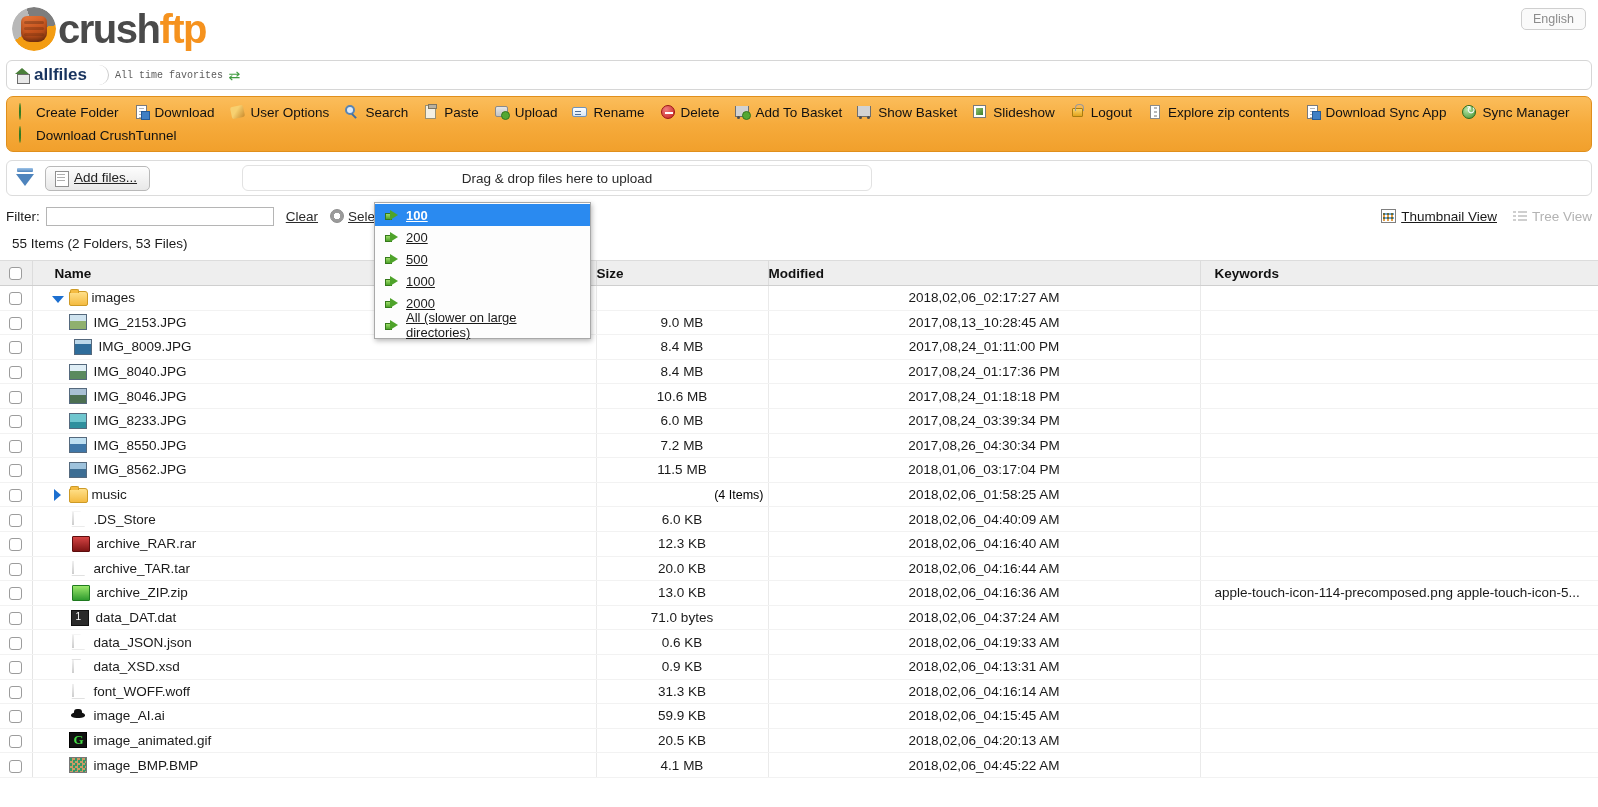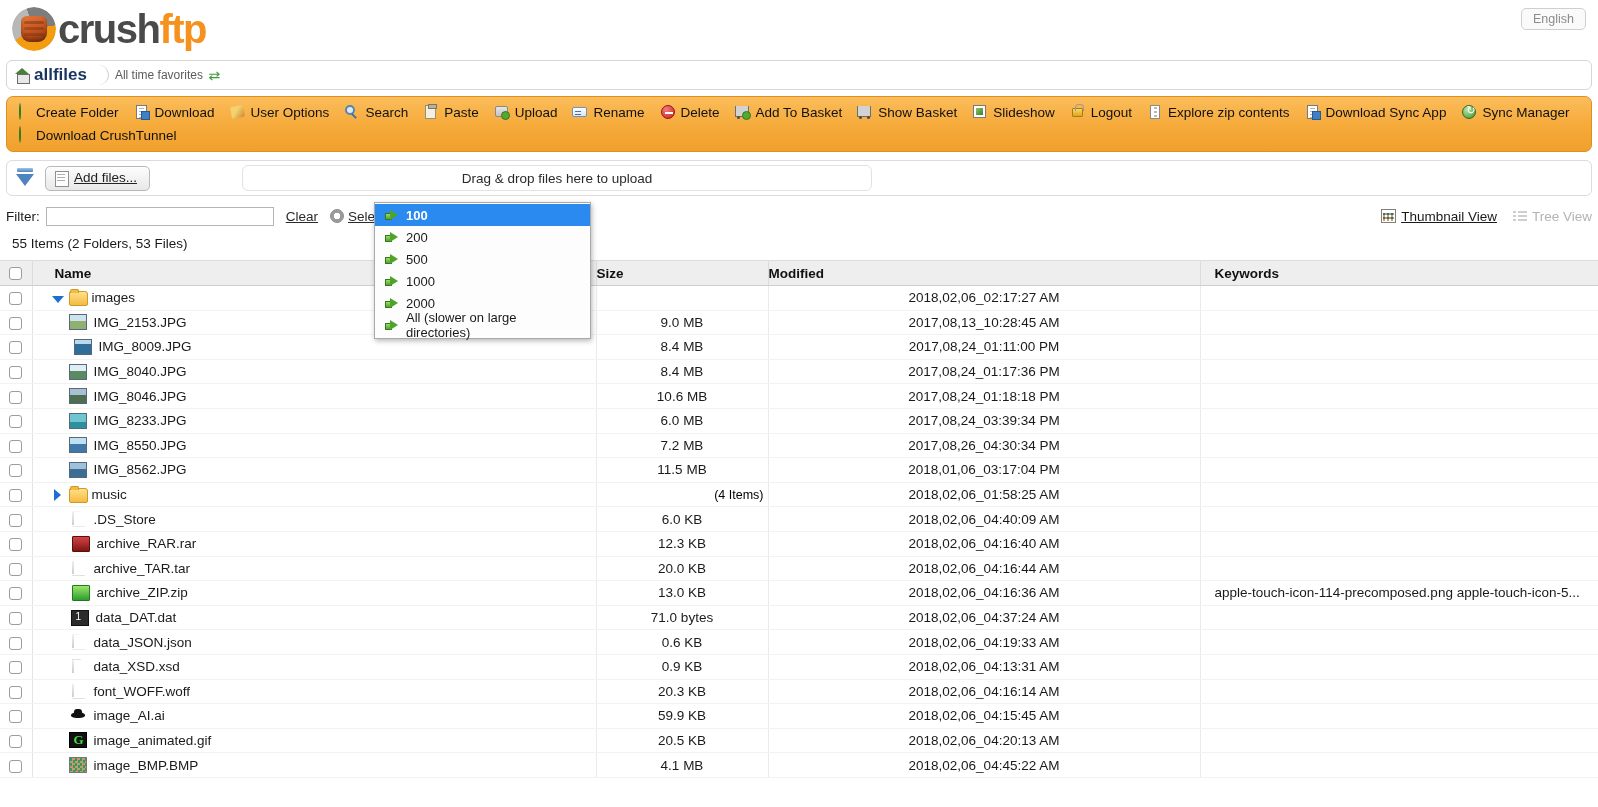--- a/index.html
+++ b/index.html
@@ -68,21 +68,21 @@
   .house-icon::after {
     content: ""; position: absolute; left: 2px; top: 6px; width: 11px; height: 8px;
     background: #e8e8e8; border: 1px solid #6d6d6d;
   }
   .crumb-root-label { font-size: 17px; font-weight: bold; color: #18335e; }
   .crumb-sep {
     width: 14px; height: 20px; margin: 0 6px 0 8px;
     border-right: 1px solid #cbcbcb;
     border-top-right-radius: 14px; border-bottom-right-radius: 14px;
   }
-  .crumb-path { font-size: 12px; color: #5c5c5c; }
+  .crumb-path { font-size: 10px; color: #5c5c5c; font-family: Liberation Mono, monospace; }
   .refresh-icon {
     display: inline-block; margin-left: 6px; color: #3f9b3f; font-size: 13px;
     transform: scaleX(1.1); cursor: pointer;
   }
 
   
   .toolbar {
     margin: 6px 6px 0 6px; padding: 6px 8px 7px 8px;
     background: linear-gradient(180deg, #fbbd5b 0%, #f6ab3c 50%, #f1a02c 100%);
     border: 1px solid #e08f1c; border-radius: 7px;
@@ -387,21 +387,21 @@
 
   
   .dropdown {
     position: absolute; left: 374px; top: 202px; width: 217px;
     background: #fdfdfd; border: 1px solid #a9a9a9;
     box-shadow: 1px 2px 5px rgba(0,0,0,.28);
     z-index: 50; padding: 1px 0 2px 0;
   }
   .dd-item {
     height: 22px; display: flex; align-items: center; gap: 8px;
-    padding: 0 8px 0 10px; font-size: 13px; color: #1a1a1a; cursor: pointer;
+    padding: 0 8px 0 10px; font-size: 13px; color: #1a1a1a; cursor: pointer; text-decoration: underline;
   }
   .dd-item.selected { background: #2a8af0; color: #fff; font-weight: bold; }
   .dd-arrow { width: 13px; height: 11px; position: relative; flex: 0 0 13px; }
   .dd-arrow::before {
     content: ""; position: absolute; left: 0; top: 3px; width: 6px; height: 5px;
     background: linear-gradient(180deg, #9ddc6a, #4ea32a); border: 1px solid #35791b; border-right: none;
   }
   .dd-arrow::after {
     content: ""; position: absolute; left: 5px; top: 0;
     border-top: 5.5px solid transparent; border-bottom: 5.5px solid transparent;
@@ -802,21 +802,21 @@
         </tr>
         <tr>
           <td class="c-check"><span class="rowcheck"></span></td>
           <td>
             <div class="namecell">
               <span class="file-indent"></span>
               <span class="file-icon fi-generic"></span>
               <span>font_WOFF.woff</span>
             </div>
           </td>
-          <td class="c-size">20.3 KB</td>
+          <td class="c-size">31.3 KB</td>
           <td class="c-mod">2018,02,06_04:16:14 AM</td>
           <td class="c-kw"></td>
         </tr>
         <tr>
           <td class="c-check"><span class="rowcheck"></span></td>
           <td>
             <div class="namecell">
               <span class="file-indent"></span>
               <span class="file-icon fi-ai"></span>
               <span>image_AI.ai</span>

